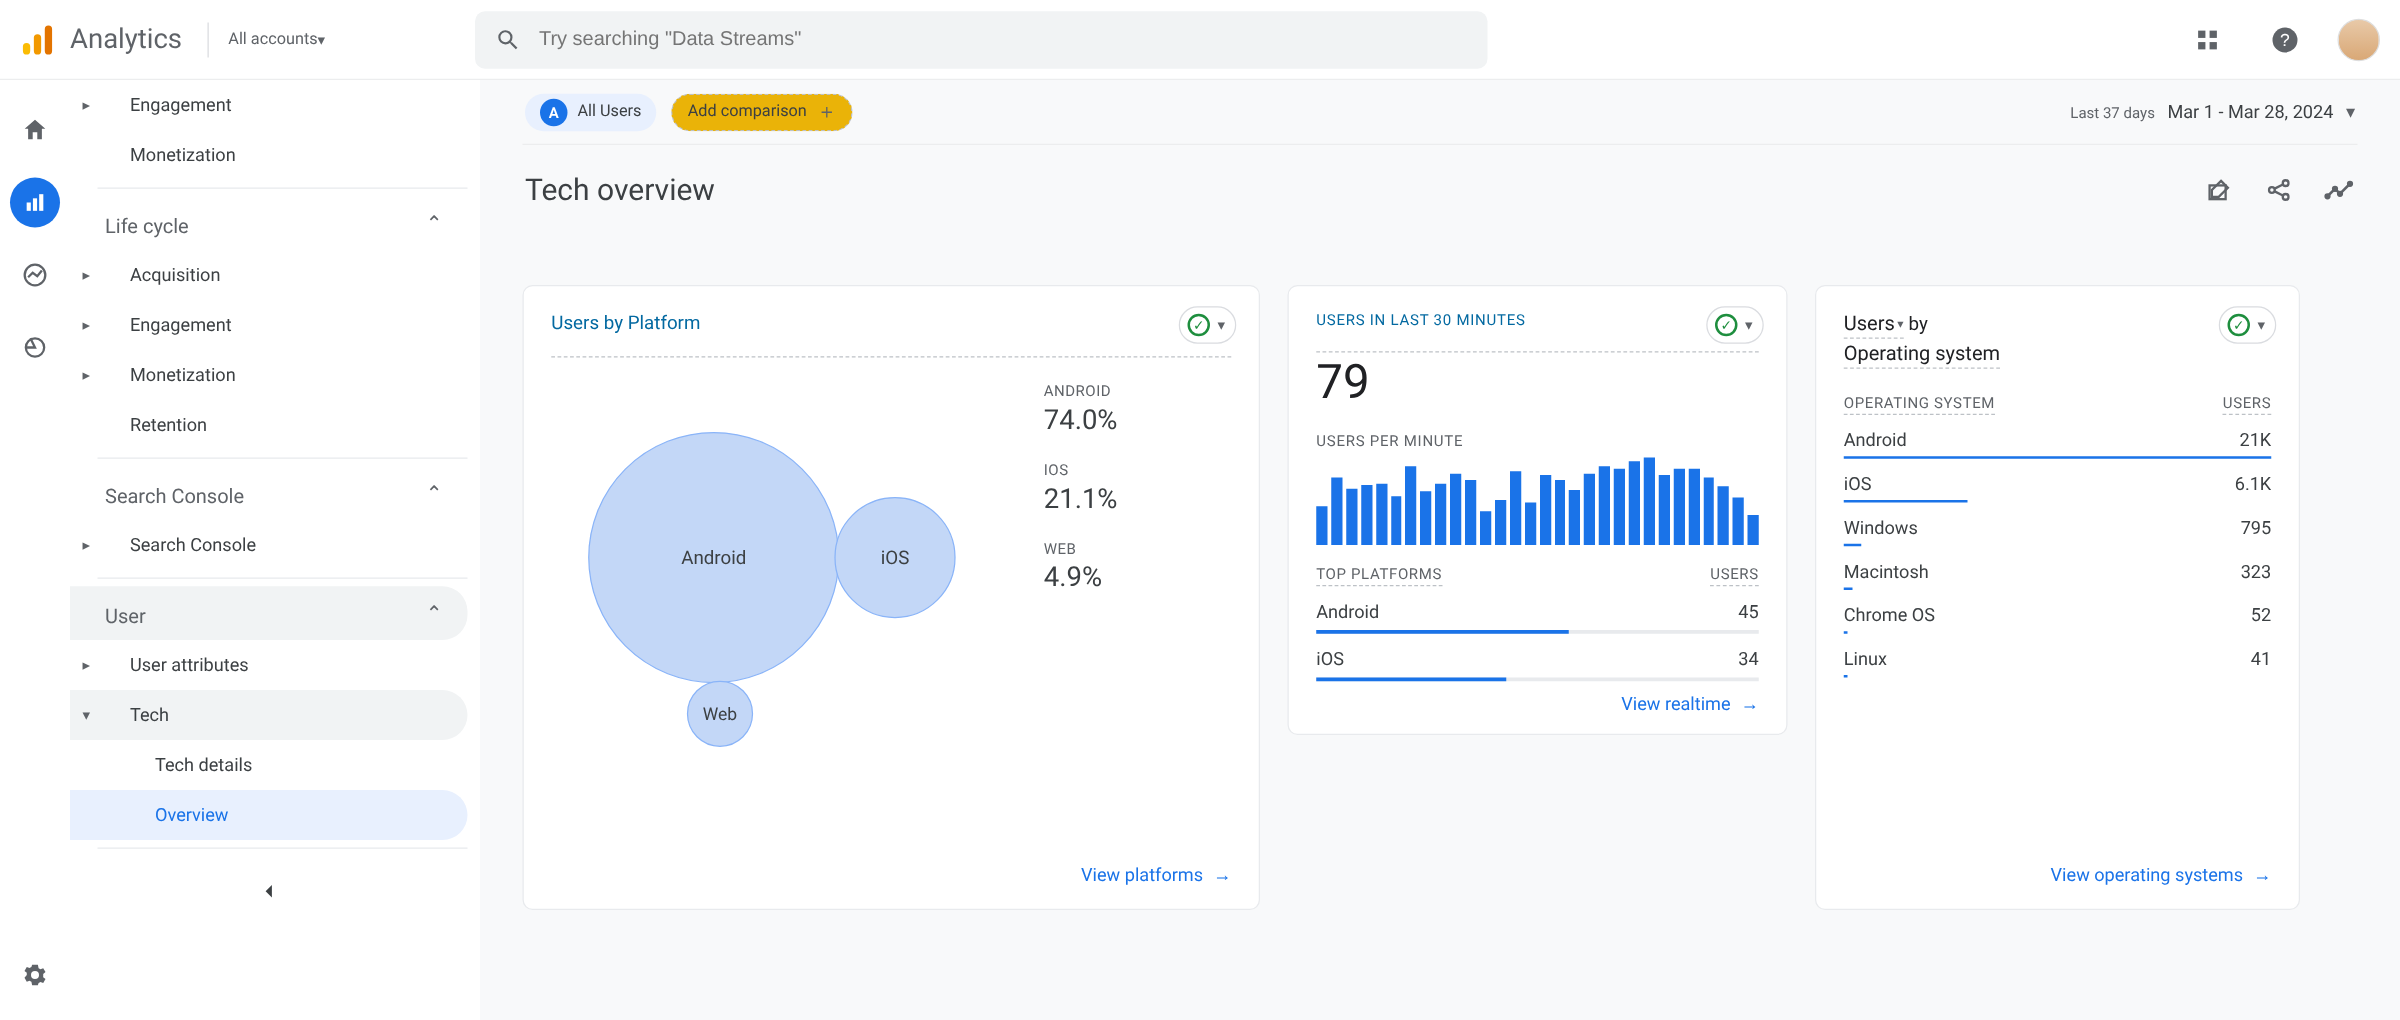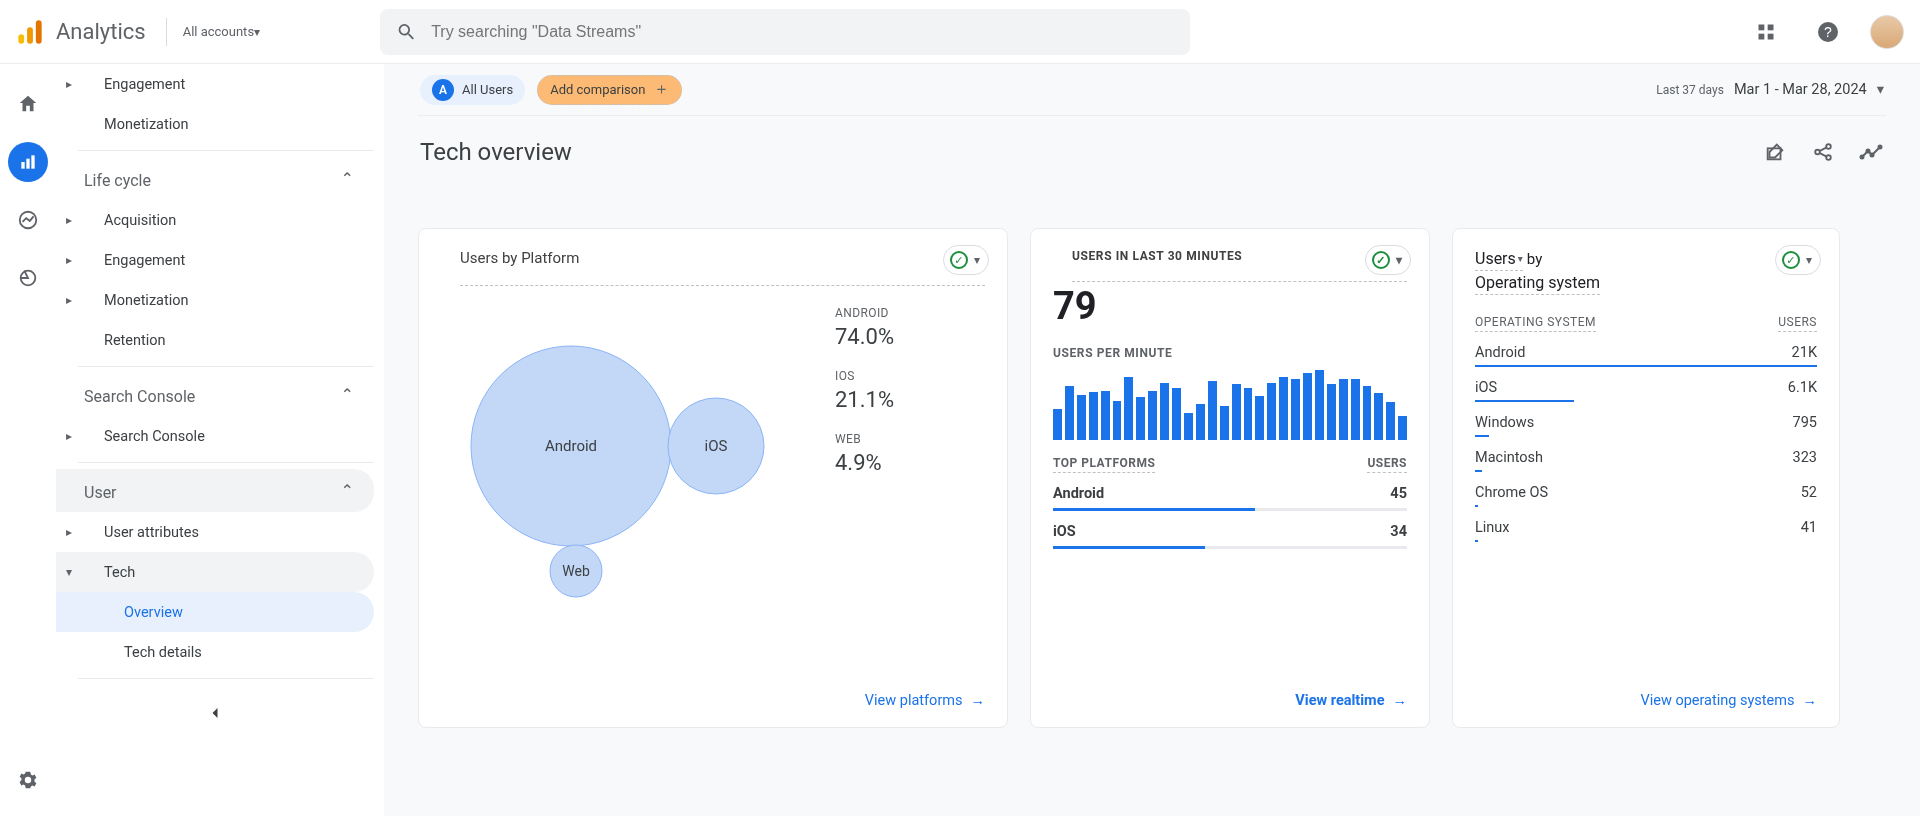--- a/index.html
+++ b/index.html
@@ -85,39 +85,39 @@
   .topbar {
     display:flex; align-items:center; height:52px; border-bottom:1px solid #ecedee;
     padding: 0 2px; gap:12px;
   }
   .chip {
     display:inline-flex; align-items:center; gap:8px;
     height:30px; border-radius:15px; padding:0 12px; font-size:13px;
     background:#e8f0fe; color:#3c4043; cursor:pointer;
   }
   .chip .badge { width:22px; height:22px; border-radius:50%; background:#1a73e8; color:#fff; display:flex; align-items:center; justify-content:center; font-size:12px; font-weight:600;}
-  .chip.add { background:#fdba74; border:1px dashed #bdc1c6; color:#3c4043; }
+  .chip.add { background:#eab308; border:1px dashed #bdc1c6; color:#3c4043; }
   .chip.add .plus{font-size:16px; color:#5f6368;}
   .topbar-spacer{flex:1;}
   .date-select{ display:flex; align-items:center; gap:10px; cursor:pointer; color:#3c4043; font-size:14.5px;}
   .date-select .lbl{ font-size:12px; color:#5f6368;}
   .page-head{ display:flex; align-items:center; padding:22px 2px 10px 2px;}
   .page-title{ font-size:24px; color:#3c4043; font-weight:400;}
   .head-actions{ margin-left:auto; display:flex; gap:22px; color:#5f6368;}
   .head-actions .hbtn{ cursor:pointer; width:26px; height:26px; display:flex; align-items:center; justify-content:center;}
 
   .cards-row{ display:flex; gap:22px; margin-top:52px;}
   .card{
     background:#fff; border:1px solid #e8eaed; border-radius:8px;
     padding:20px 22px 18px 22px; display:flex; flex-direction:column; position:relative;
   }
   .card1{ width:590px; height:500px;}
-  .card2{ width:400px; height:500px;font-weight:bold;}
+  .card2{ width:400px; height:360px;}
   .card3{ width:388px; height:500px;}
-  .card-title{ font-size:15px; color:#404040; border-bottom:1px dashed #bdc1c6; display:inline-block; padding-bottom:18px;margin-left:19px;}
+  .card-title{ font-size:15px; color:#0369a1; border-bottom:1px dashed #bdc1c6; display:inline-block; padding-bottom:18px;}
   .status-pill{
     position:absolute; top:16px; right:18px;
     display:flex; align-items:center; gap:6px;
     border:1px solid #dadce0; border-radius:16px; height:30px; padding:0 8px 0 6px;
     cursor:pointer;
   }
   .status-pill .check{ width:18px; height:18px; border:2px solid #1e8e3e; border-radius:50%; display:flex; align-items:center; justify-content:center; color:#1e8e3e; font-size:11px;}
   .status-pill .caret{ color:#5f6368; font-size:12px;}
   .platform-body{ display:flex; flex:1; margin-top:20px;}
   .bubbles{ flex:1; position:relative;}
@@ -275,25 +275,25 @@
       <span class="expand">⌃</span>
     </div>
     <div class="side-item sub right">
         <span class="chev"></span>
         <span>User attributes</span>
       </div>
     <div class="side-item sub down selected-bg">
         <span class="chev"></span>
         <span>Tech</span>
       </div>
+    <div class="side-item sub2">
+        <span>Tech details</span>
+      </div>
     <div class="side-item sub2 active">
         <span>Overview</span>
-      </div>
-    <div class="side-item sub2">
-        <span>Tech details</span>
       </div>
     <div class="divider"></div>
     <div class="collapse-row">
       <div style="cursor:pointer;">
         <svg width="20" height="20" viewBox="0 0 24 24" fill="#3c4043">
             <path d="M15 6l-6 6 6 6"></path>
           </svg>
       </div>
     </div>
   </div>

